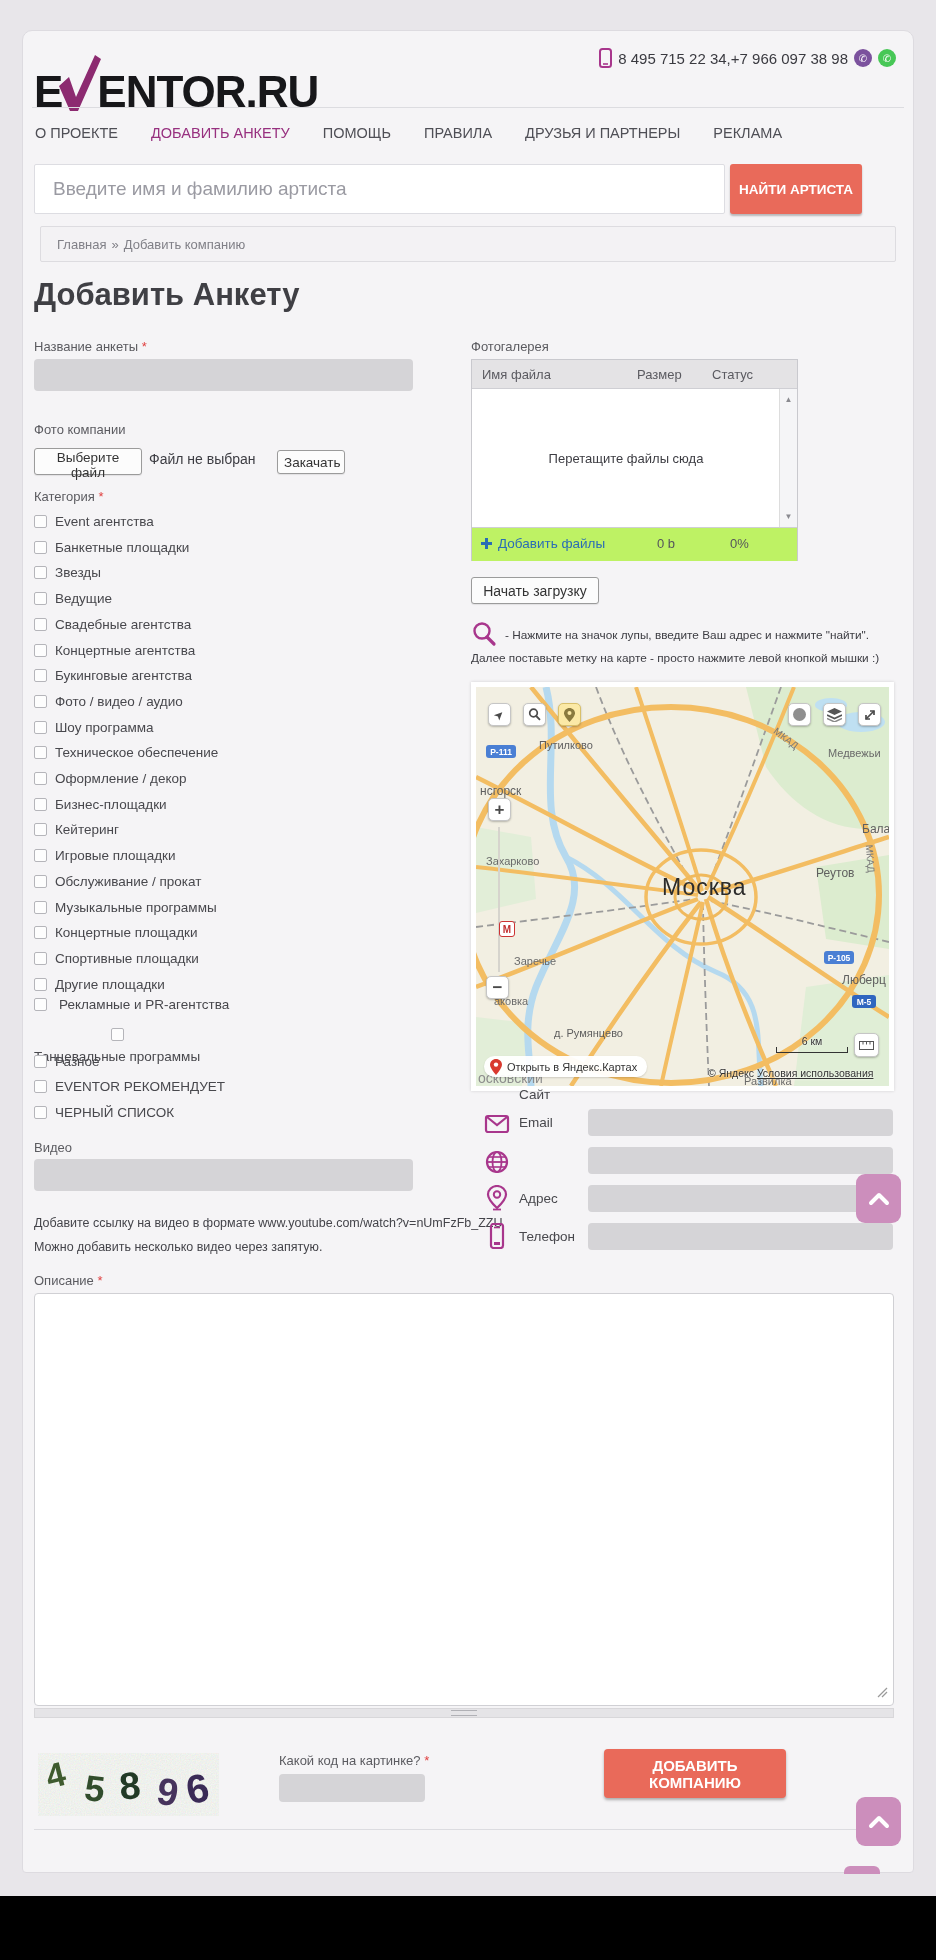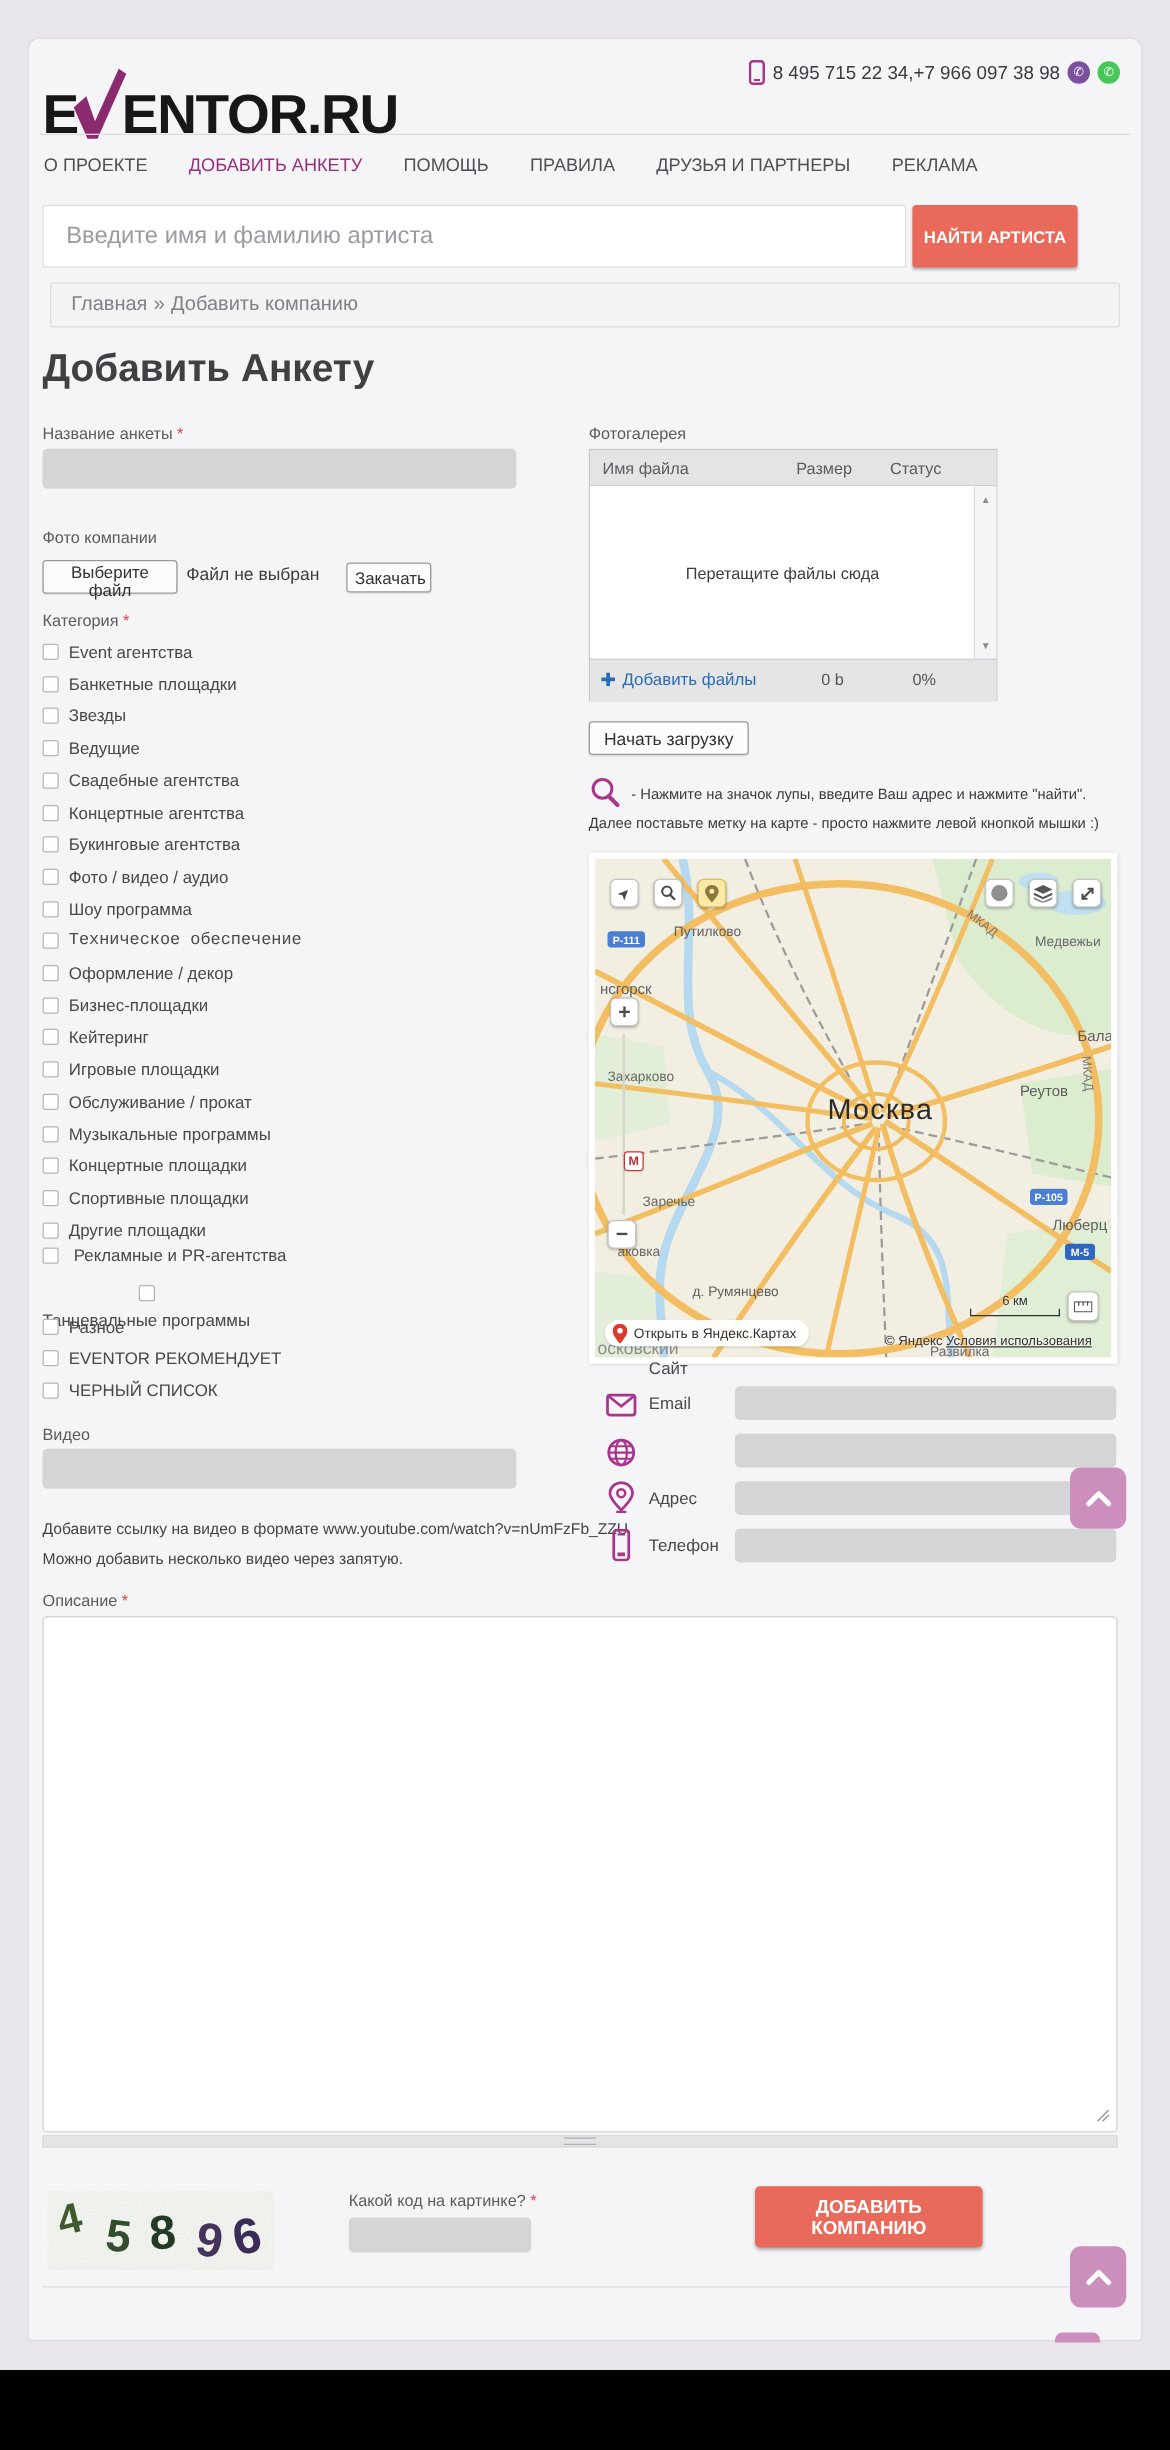--- a/index.html
+++ b/index.html
@@ -27,21 +27,21 @@
   .nav a.active{color:#97307f;}
   
   .search-input{left:11px;top:133px;width:691px;height:50px;background:#fff;border:1px solid #ddddE2;border-radius:2px;
     box-sizing:border-box;padding:0 18px;font-size:19px;color:#44444a;font-family:"Liberation Sans",sans-serif;}
   .search-input::placeholder{color:#9a9aa2;}
   .search-btn{left:707px;top:133px;width:132px;height:50px;background:#e96a5a;border:none;border-radius:3px;
     color:#fff;font-weight:bold;font-size:13.5px;box-shadow:0 2px 2px rgba(0,0,0,.25);cursor:pointer;
     font-family:"Liberation Sans",sans-serif;}
   
   .crumb{left:17px;top:195px;width:856px;height:36px;background:#f3f2f4;border:1px solid #dddce0;border-radius:2px;
-    box-sizing:border-box;display:flex;align-items:center;padding-left:16px;font-size:16px;color:#808087;gap:5px;}
+    box-sizing:border-box;display:flex;align-items:center;padding-left:16px;font-size:13px;color:#808087;gap:5px;}
   .crumb a{color:#808087;text-decoration:none;cursor:pointer;}
   
   .title{left:11px;top:246px;font-size:31px;font-weight:bold;color:#3f3f44;}
   .lbl{font-size:13px;color:#5b5b60;}
   .req{color:#e04040;}
   .ginput{background:#d5d4d7;border:none;border-radius:4px;box-sizing:border-box;padding:0 10px;
     font-size:14px;color:#333;font-family:"Liberation Sans",sans-serif;}
   
   .nbtn{background:#fcfcfc;border:1px solid #9b9b9b;border-radius:3px;color:#333;font-size:13.5px;
     font-family:"Liberation Sans",sans-serif;box-shadow:0 1px 1px rgba(0,0,0,.08);cursor:pointer;}
@@ -51,21 +51,21 @@
   .cattext{font-size:13.5px;color:#48484d;}
   
   .gal-table{left:448px;top:328px;width:327px;height:202px;border:1px solid #c9c9ce;box-sizing:border-box;background:#fff;}
   .gal-head{height:28px;background:#e4e3e5;border-bottom:1px solid #cfcfd4;position:relative;font-size:13px;color:#5a5a60;}
   .gal-head span{position:absolute;top:7px;}
   .gal-body{position:relative;height:138px;background:#fff;}
   .gal-drop{position:absolute;left:0;top:0;right:17px;bottom:0;display:flex;align-items:center;justify-content:center;
     font-size:13px;color:#3c3c42;cursor:pointer;}
   .gal-scroll{position:absolute;right:0;top:0;width:17px;bottom:0;background:#f5f5f7;border-left:1px solid #ddd;}
   .gal-scroll .ar{position:absolute;left:0;width:100%;text-align:center;font-size:8px;color:#8a8a90;cursor:pointer;}
-  .gal-foot{height:33px;background:#e5e5e5;border-top:1px solid #cfcfd4;position:relative;font-size:13.5px;}
+  .gal-foot{height:33px;background:#bef264;border-top:1px solid #cfcfd4;position:relative;font-size:13.5px;}
   .addfiles{position:absolute;left:9px;top:8px;color:#2a6db5;cursor:pointer;display:flex;gap:6px;align-items:center;}
   .gal-foot .num{position:absolute;top:8px;color:#55555b;font-size:13px;}
   
   .maphint{left:448px;top:590px;width:432px;font-size:11.8px;color:#3c3c42;line-height:23px;}
   .maphint svg{vertical-align:-8px;margin-right:8px;}
   
   .map-frame{left:448px;top:651px;width:423px;height:409px;background:#fff;box-shadow:0 0 3px rgba(0,0,0,.15);}
   .map-inner{position:absolute;left:5px;top:5px;width:413px;height:399px;overflow:hidden;background:#f2efe2;}
   .mbtn{position:absolute;width:23px;height:23px;background:#fff;border:1px solid #c6c6c6;border-radius:5px;
     box-shadow:0 1px 2px rgba(0,0,0,.25);display:flex;align-items:center;justify-content:center;
@@ -193,21 +193,21 @@
       <span class="cattext">Букинговые агентства</span>
     </label>
         <label class="catrow" style="top: 663px;">
       <span class="cbox"></span>
       <span class="cattext">Фото / видео / аудио</span>
     </label>
         <label class="catrow" style="top: 689px;">
       <span class="cbox"></span>
       <span class="cattext">Шоу программа</span>
     </label>
-        <label class="catrow" style="top: 714px; font-family: Liberation Mono, monospace;">
+        <label class="catrow" style="top: 714px;">
       <span class="cbox"></span>
       <span class="cattext">Техническое обеспечение</span>
     </label>
         <label class="catrow" style="top: 740px;">
       <span class="cbox"></span>
       <span class="cattext">Оформление / декор</span>
     </label>
         <label class="catrow" style="top: 766px;">
       <span class="cbox"></span>
       <span class="cattext">Бизнес-площадки</span>

